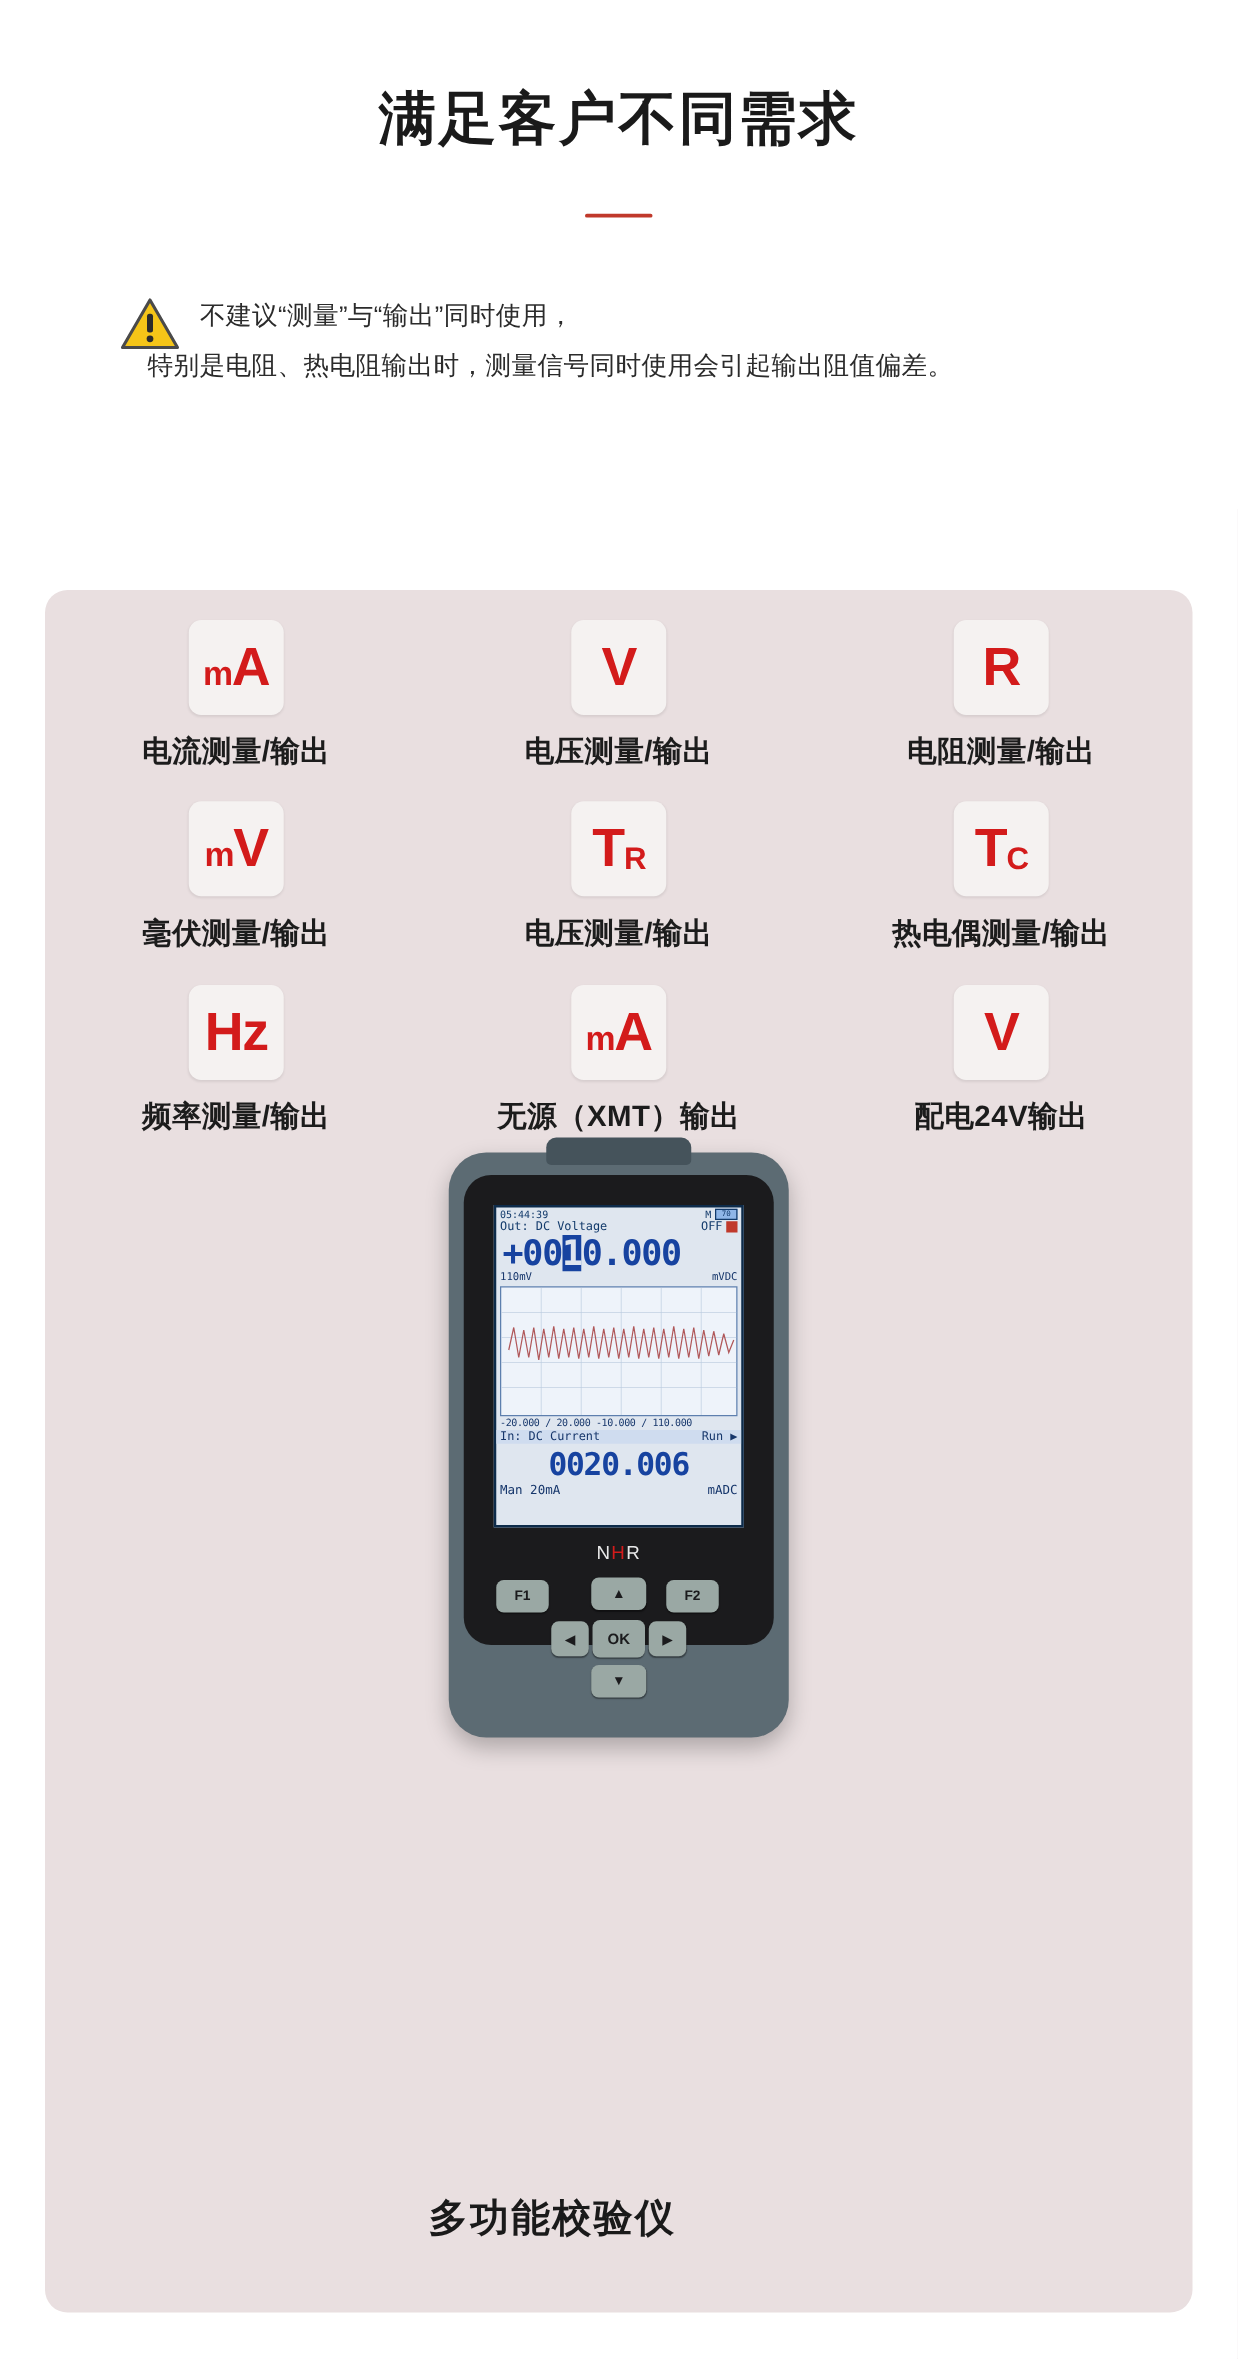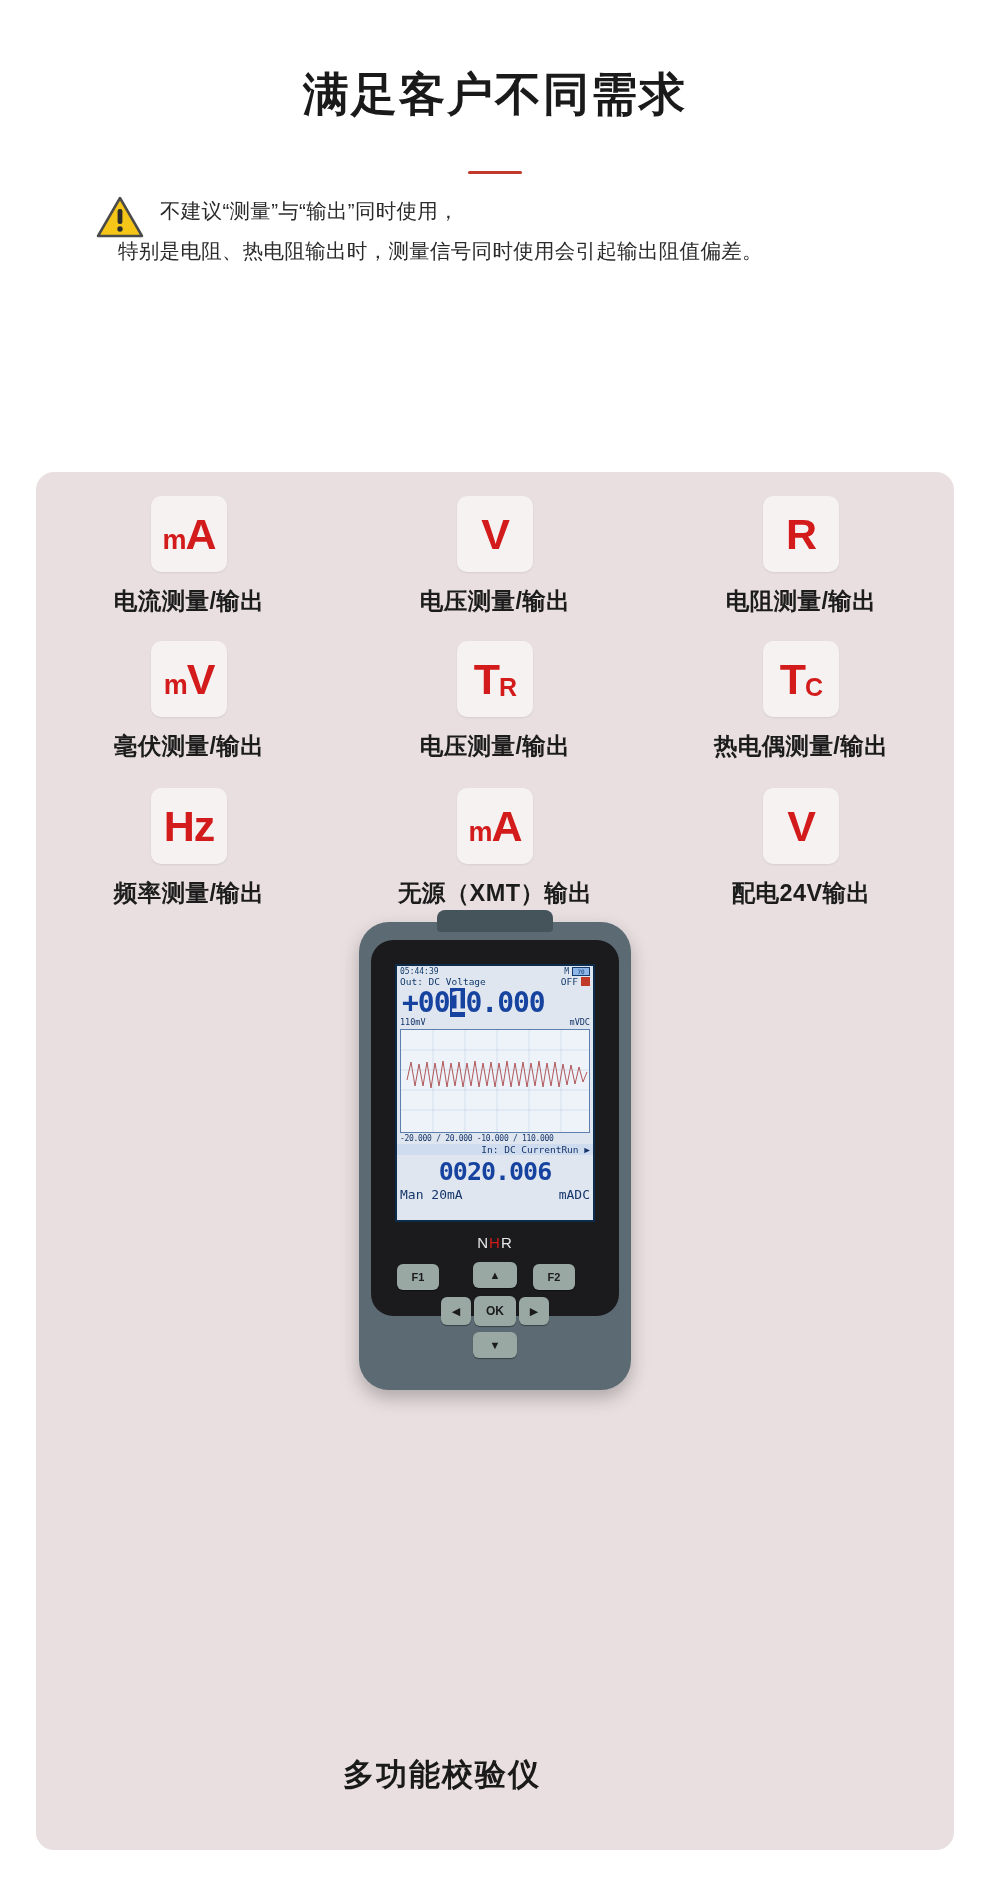--- a/index.html
+++ b/index.html
@@ -32,21 +32,21 @@
   .rule {
     width: 54px;
     height: 3px;
     background: #c0392b;
     margin: 44px auto 0 auto;
     border-radius: 2px;
   }
 
   
   .note {
-    margin: 20px 0 0 0;
+    margin: 62px 0 0 0;
     padding: 0 60px 0 96px;
     position: relative;
     color: #2b2b2b;
     font-size: 20.5px;
     line-height: 1.62;
     letter-spacing: 0.3px;
   }
   .warn-icon {
     position: absolute;
     left: 96px;
@@ -223,37 +223,37 @@
     overflow: hidden;
   }
   .graph svg { display: block; }
   .scr-range {
     font-size: 8px;
     padding: 1px 3px;
     letter-spacing: -0.3px;
   }
   .scr-inrow {
     display: flex;
-    justify-content: flex-end;
+    justify-content: space-between;
     font-size: 9.5px;
     padding: 0 3px;
     background: #cfdcef;
   }
   .big-val2 {
     font-size: 25px;
     font-weight: bold;
     color: #1743a0;
     text-align: center;
     letter-spacing: -1px;
     padding-top: 2px;
   }
   .scr-bot {
     display: flex;
     justify-content: space-between;
-    font-size: 13px;
+    font-size: 10px;
     padding: 1px 3px;
   }
   .brand {
     position: absolute;
     left: 0; right: 0;
     top: 294px;
     text-align: center;
     color: #e8e8e8;
     font-size: 15px;
     font-weight: normal;

